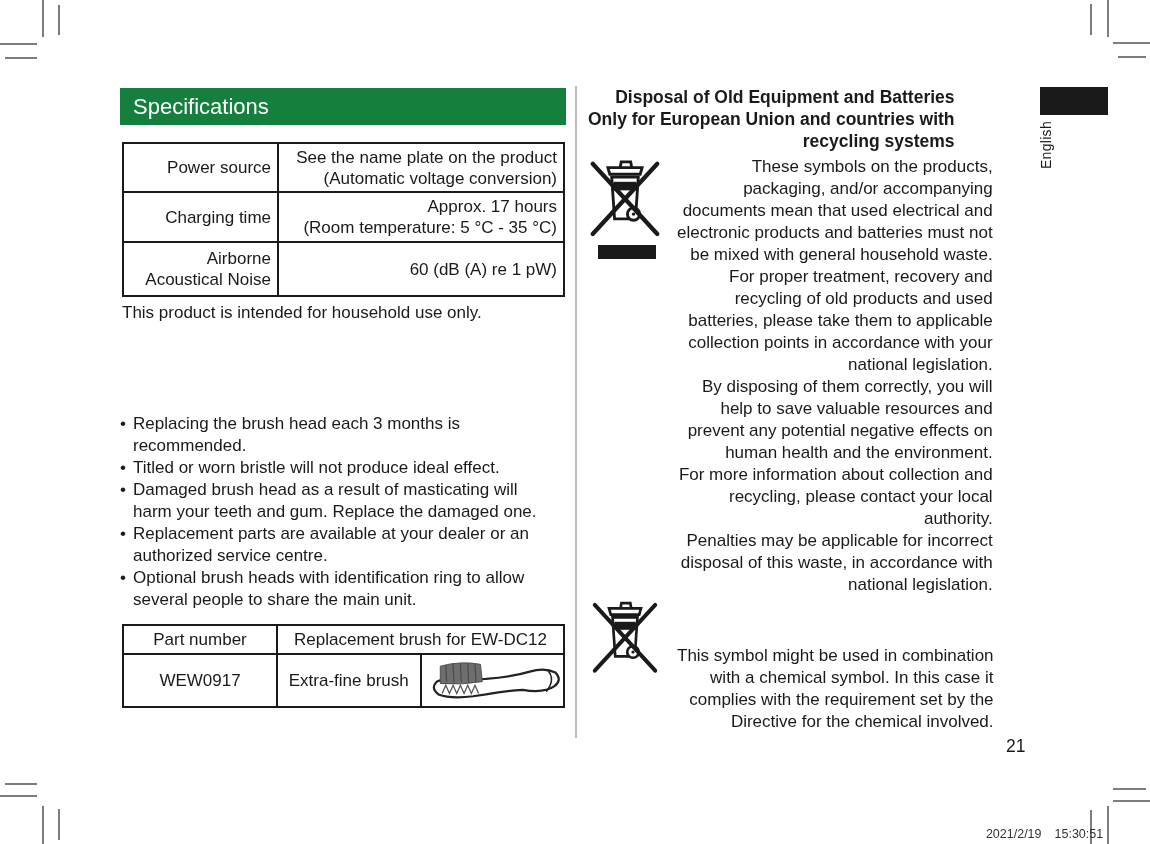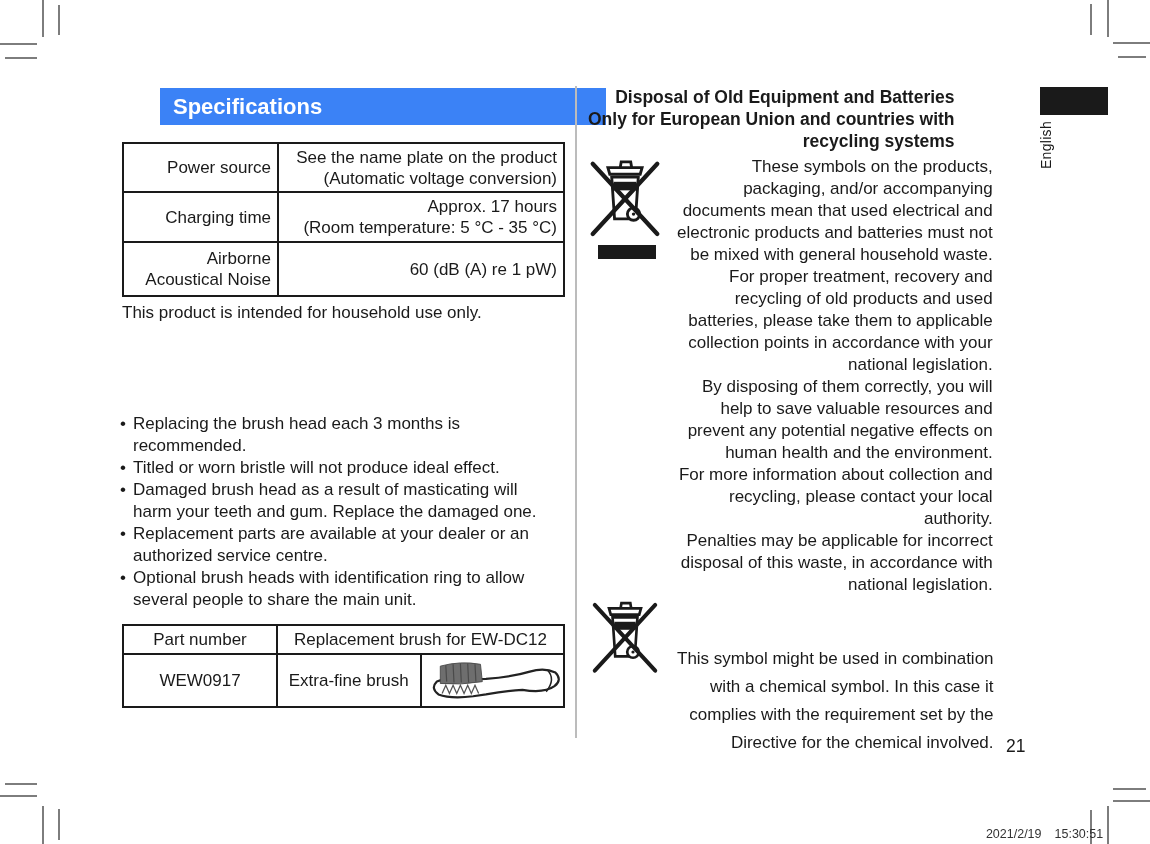--- a/index.html
+++ b/index.html
@@ -13,22 +13,22 @@
   }
   .pre{white-space:pre-line;text-align:right;}
 
   
   .cm{position:absolute;background:#7d7d7d;}
   .cm.v{width:1.5px;}
   .cm.h{height:1.5px;}
 
   
   .bar{
-    position:absolute;background:#3b82f6;color:#ffffff;
-    font-weight:bold;box-sizing:border-box;margin-left:40px;
+    position:absolute;background:#15803d;color:#ffffff;
+    font-weight:normal;box-sizing:border-box;
   }
   .bar.spec{left:120px;top:88px;width:446px;height:37px;
     font-size:22px;line-height:37px;padding-left:13px;}
   .bar.brush{left:120px;top:347px;width:446px;height:61px;
     font-size:22px;line-height:27px;padding:4px 0 0 13px;}
 
   
   table{border-collapse:collapse;position:absolute;table-layout:fixed;}
   td{border:2px solid #1a1a1a;font-size:17px;line-height:21px;
      padding:2px 6px 2px 8px;vertical-align:middle;box-sizing:border-box;}
@@ -54,21 +54,21 @@
   .disposal-title{position:absolute;left:588px;top:86px;
     font-size:17.5px;font-weight:bold;line-height:22px;}
   .disposal-body{position:absolute;left:677px;top:156px;
     font-size:17px;line-height:22px;}
   .weee1{position:absolute;left:587px;top:153px;}
   .weee-bar{position:absolute;left:598px;top:245px;width:58px;height:14px;background:#1a1a1a;}
   .weee2{position:absolute;left:587px;top:596px;}
   .battery-title{position:absolute;left:677px;top:601px;
     font-size:17.5px;font-weight:bold;line-height:22px;}
   .battery-body{position:absolute;left:677px;top:645px;
-    font-size:17px;line-height:28px;}
+    font-size:17px;line-height:22px;}
   .page-number{position:absolute;left:1006px;top:736px;font-size:17.5px;}
 
   
   .lang-bar{position:absolute;left:1040px;top:87px;width:68px;height:28px;background:#1a1a1a;}
   .lang-label{position:absolute;left:1038px;top:120px;width:20px;height:60px;}
   .lang-label span{
     display:inline-block;white-space:nowrap;
     transform:rotate(-90deg) translate(-100%,0);transform-origin:0 0;
     font-size:14px;letter-spacing:0.3px;color:#1a1a1a;
   }

